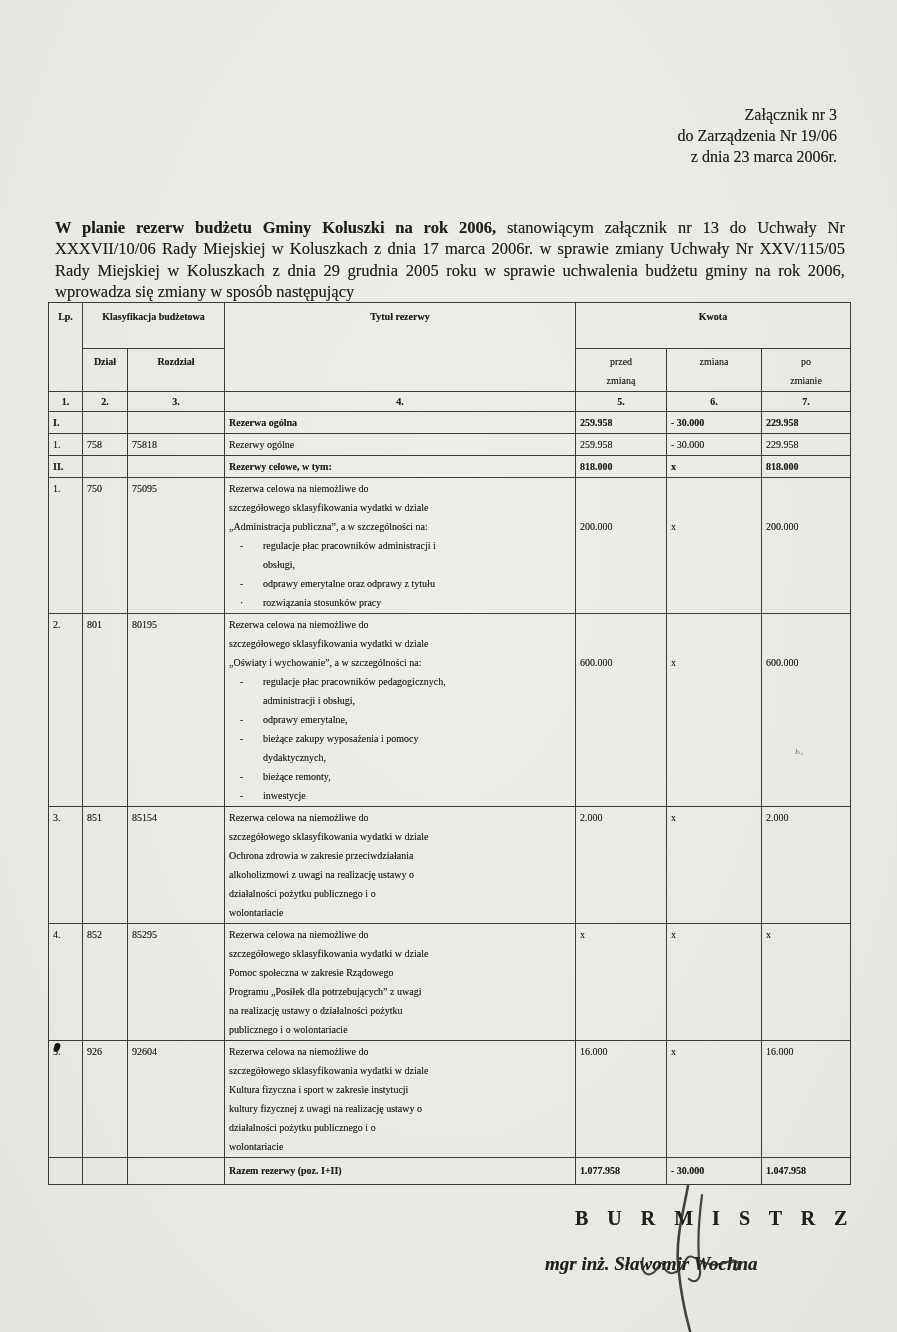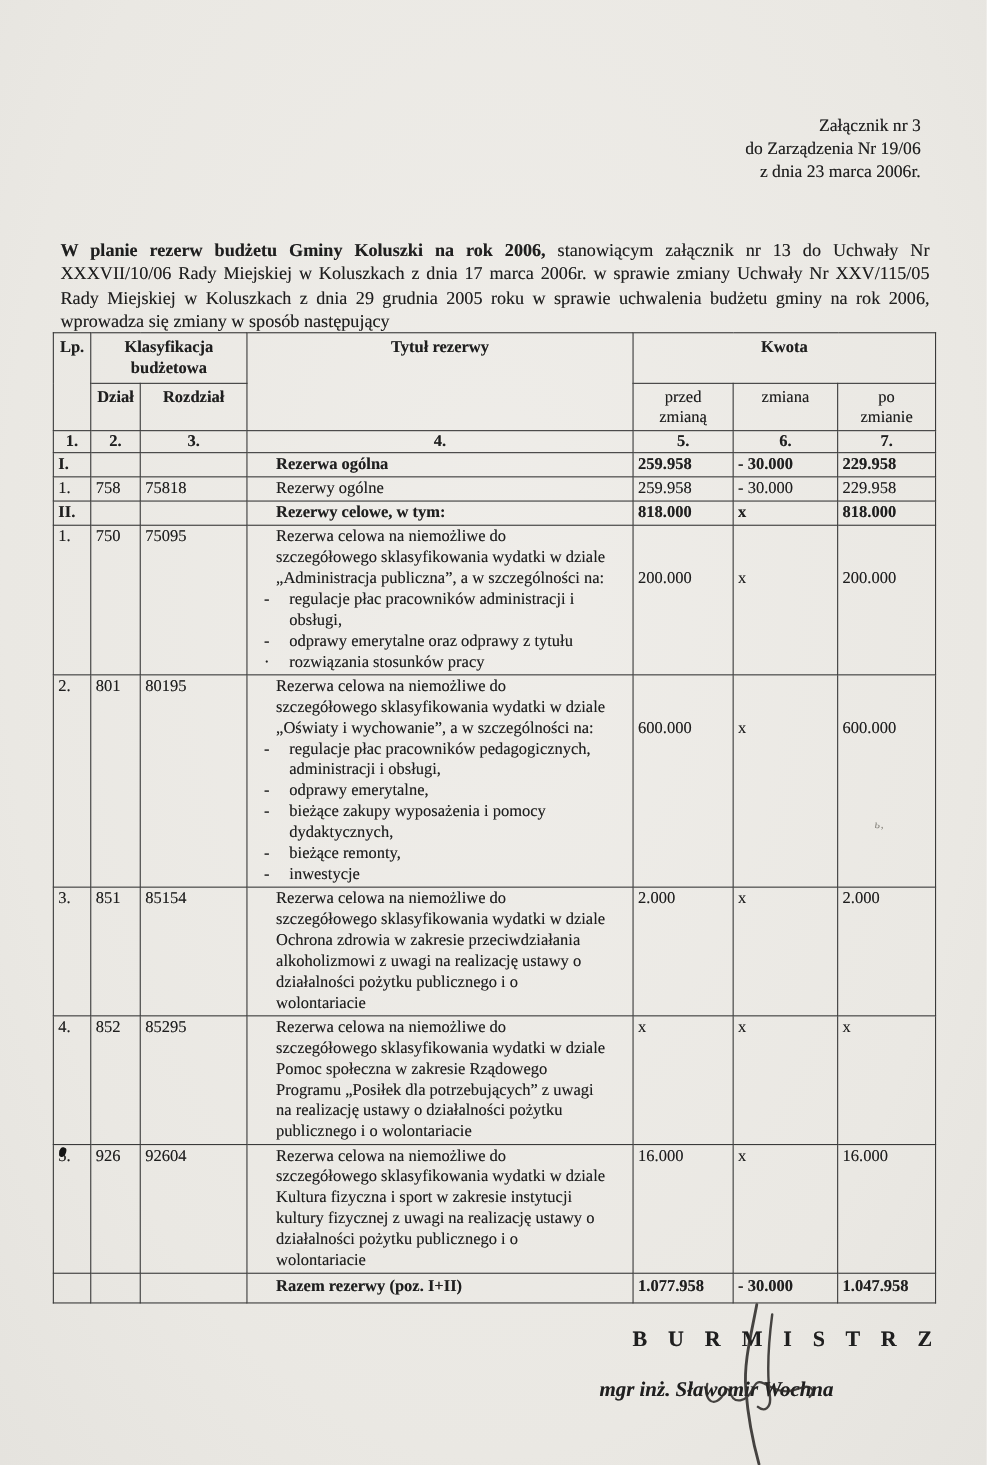--- a/index.html
+++ b/index.html
@@ -22,39 +22,39 @@
   .intro{
     position:absolute; top:200px; left:55px; width:790px;
     font-size:16.5px; line-height:21.5px; text-align:justify;
   }
   .intro .lead{ font-weight:bold; }
 
   
   table.reserves{
     position:absolute; top:302px; left:48px; width:802px;
     border-collapse:collapse; table-layout:fixed;
-    font-size:15px; line-height:19px;
+    font-size:10px; line-height:19px;
   }
   table.reserves td, table.reserves th{
     border:1px solid #3a3a3a; padding:1px 4px; vertical-align:top;
     overflow:hidden; font-weight:normal; text-align:left;
   }
   col.w-lp{width:34px;} col.w-dzial{width:45px;} col.w-rozdzial{width:97px;}
   col.w-tytul{width:351px;} col.w-przed{width:91px;} col.w-zmiana{width:95px;} col.w-po{width:89px;}
 
   tr.h-main th{ font-weight:bold; text-align:center; vertical-align:top; padding-top:4px; height:40px;}
   tr.h-main th.th-klas{ padding-top:4px;margin-left:28px; }
   tr.h-sub th{ text-align:center; vertical-align:top; padding-top:3px; height:37px; white-space:pre-line;}
   tr.h-sub th.b{ font-weight:bold; }
   tr.h-nums td{ text-align:center; font-weight:bold; height:17px; padding:0 2px;}
 
   td.c-lp{ padding-left:7px; }
   td.c-dzial, td.c-rozdzial{ text-align:center; }
   td.c-przed, td.c-zmiana, td.c-po{ text-align:right; padding-right:9px; }
-  .cell-title{ white-space:pre-line;margin-left:22px; }
+  .cell-title{ white-space:pre-line; }
   .bullet{ position:relative; padding-left:34px; white-space:pre-line; }
   .bullet .marker{ position:absolute; left:11px; top:0; }
   tr.bold-row td, tr.bold-row .cell-title{ font-weight:bold; }
   tr.tall-row td.c-przed .amt, tr.tall-row td.c-zmiana .amt, tr.tall-row td.c-po .amt{ padding-top:38px; }
   tr.total-row td{ height:22px; padding-top:3px;}
 
   
   .sig-title{
     position:absolute; top:1207px; left:575px; width:250px; text-align:center;
     font-size:20px; font-weight:bold; letter-spacing:7px; white-space:nowrap;

